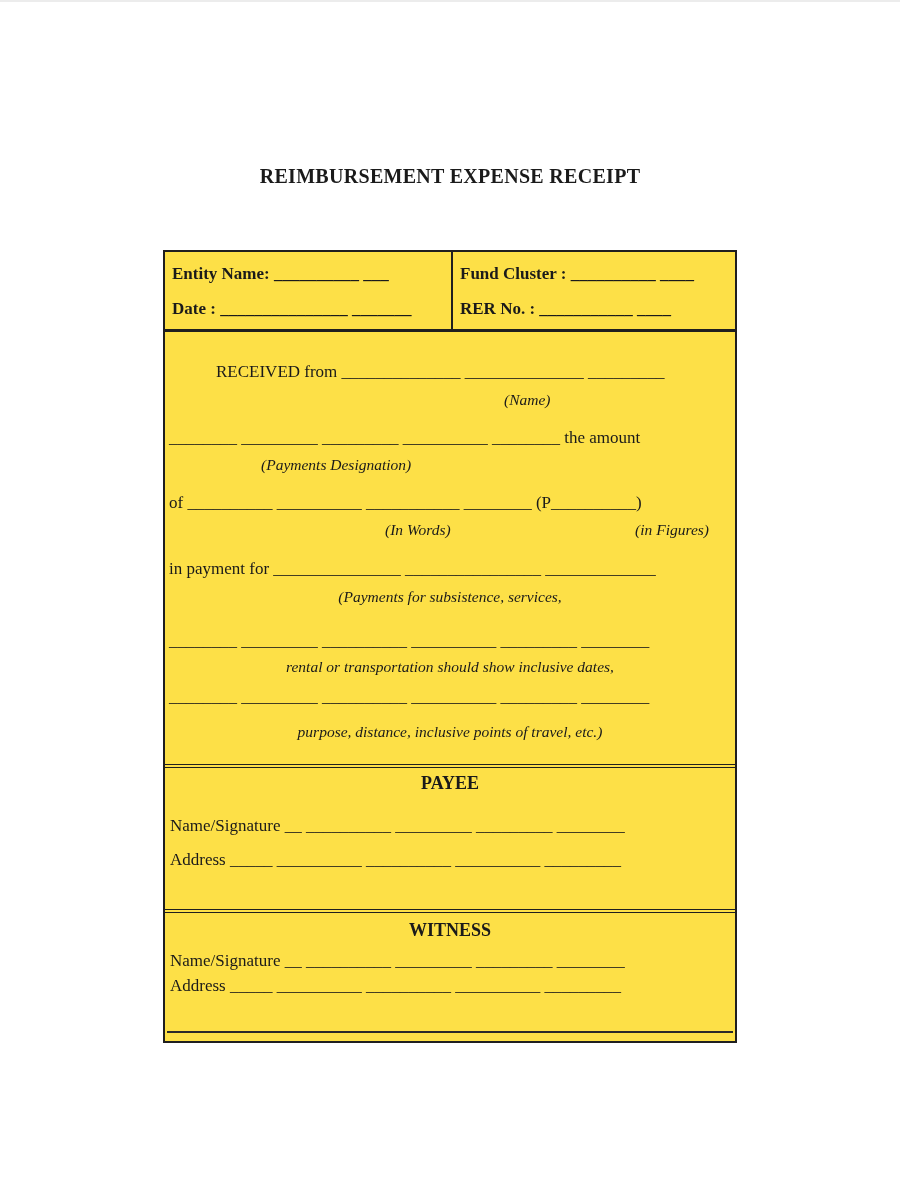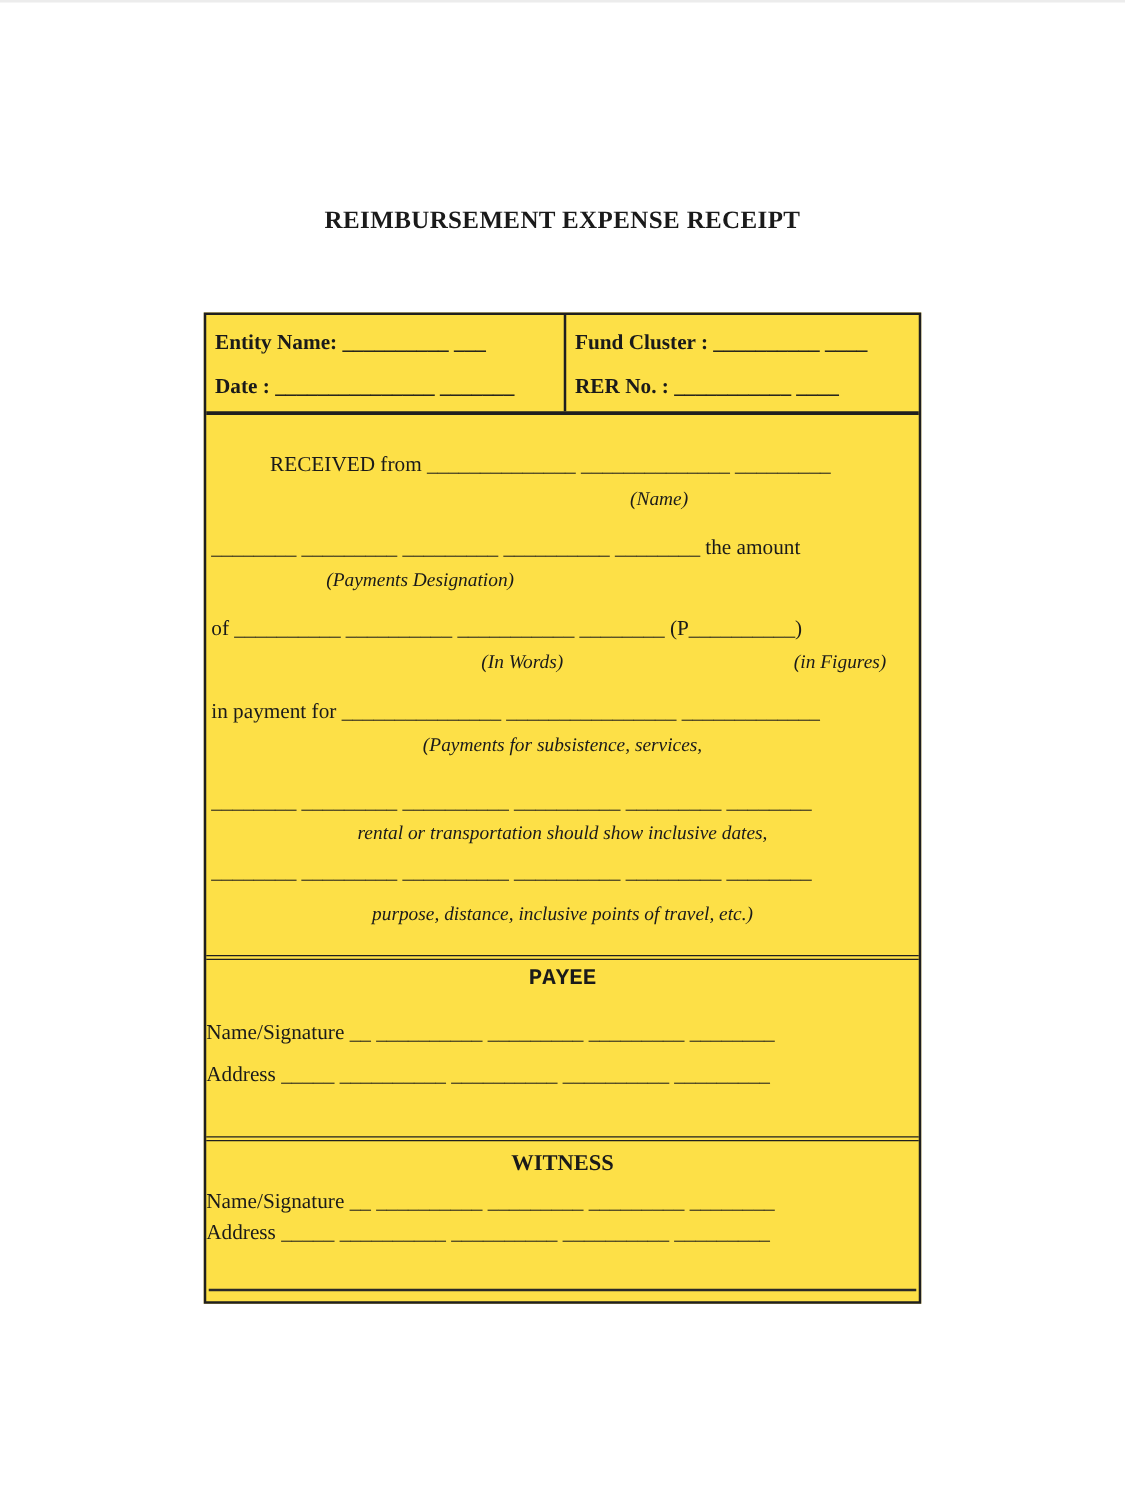--- a/index.html
+++ b/index.html
@@ -91,23 +91,23 @@
     line-height: 1.25;
     overflow: hidden;
   }
   .payee-sec   { height: 145px; }
   .witness-sec { height: 130px; }
   .sec-heading {
     text-align: center;
     font-weight: bold;
     font-size: 18px;
   }
-  .payee-sec .sec-heading   { margin-top: 4px; font-family: Liberation Mono, monospace; }
+  .payee-sec .sec-heading   { margin-top: 4px; }
   .witness-sec .sec-heading { margin-top: 6px; }
-  .sig-line { white-space: nowrap; }
+  .sig-line { padding-left: 5px; white-space: nowrap; }
   .payee-sec .sig-name      { margin-top: 20px; }
   .payee-sec .sig-address   { margin-top: 13px; }
   .witness-sec .sig-name    { margin-top: 8px; }
   .witness-sec .sig-address { margin-top: 4px; }
   .bottom-rule {
     position: absolute;
     left: 2px;
     right: 2px;
     bottom: 6px;
     border-top: 2px solid #2a2a2a;

